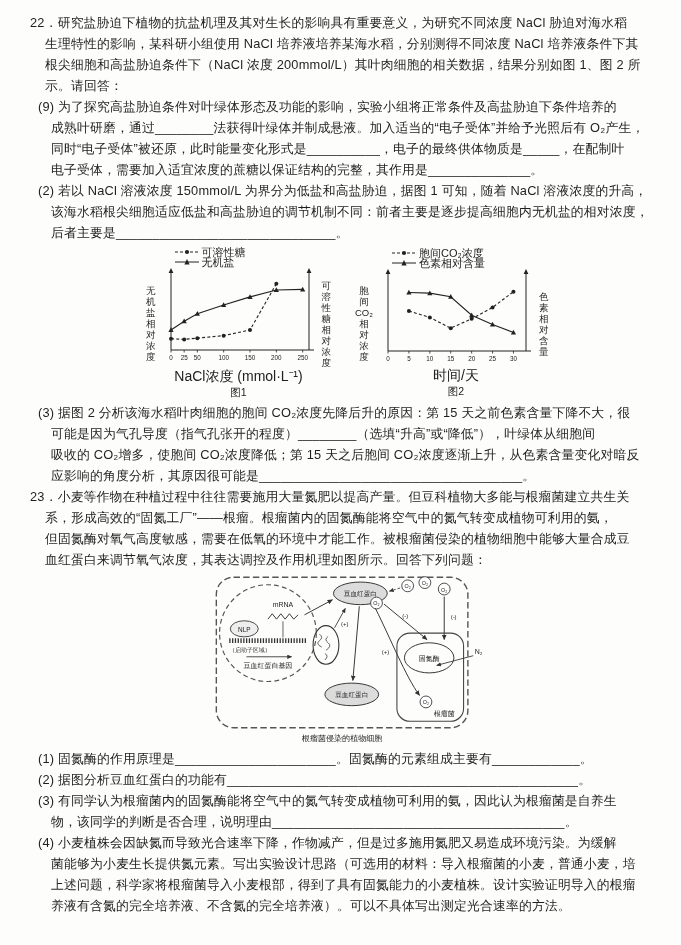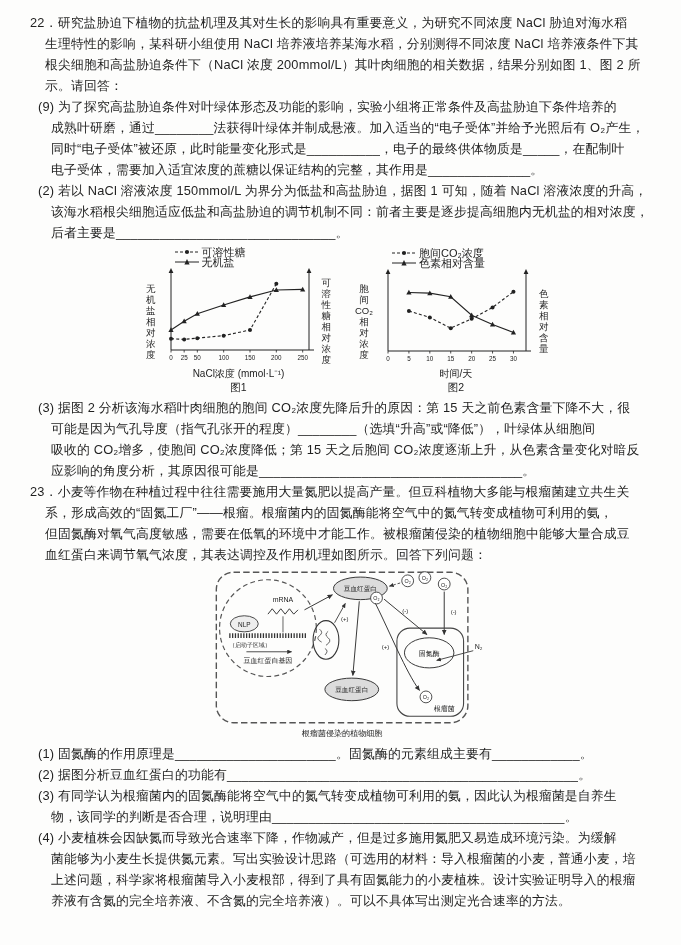--- a/index.html
+++ b/index.html
@@ -13,21 +13,21 @@
   .ind1{padding-left:15px;}
   .indp{padding-left:8px;}
   .indpc{padding-left:21px;}
   
   .charts-row{display:flex;gap:24px;margin:4px 0 2px 116px;}
   .chart-group{display:flex;align-items:center;gap:3px;}
   .vlabel{display:flex;flex-direction:column;align-items:center;font-size:9.5px;line-height:11px;color:#222;}
   .chart-center{display:flex;flex-direction:column;}
   .legend{margin-left:16px;margin-bottom:1px;}
   .legend-row{display:flex;align-items:center;gap:3px;font-size:11px;line-height:10px;color:#222;}
-  .xlabel{text-align:center;font-size:10px;color:#222;margin-top:-2px;}
+  .xlabel{text-align:center;font-size:14px;color:#222;margin-top:-2px;}
   .fig-caption{text-align:center;font-size:10.5px;color:#222;}
   
   .diagram-wrap{margin:4px 0 2px 184px;width:282px;}
   .diagram-wrap svg{display:block;}
   svg text{fill:#222;font-family:"Liberation Sans",sans-serif;}
 </style>
 </head>
 <body>
 
 <div class="page">

